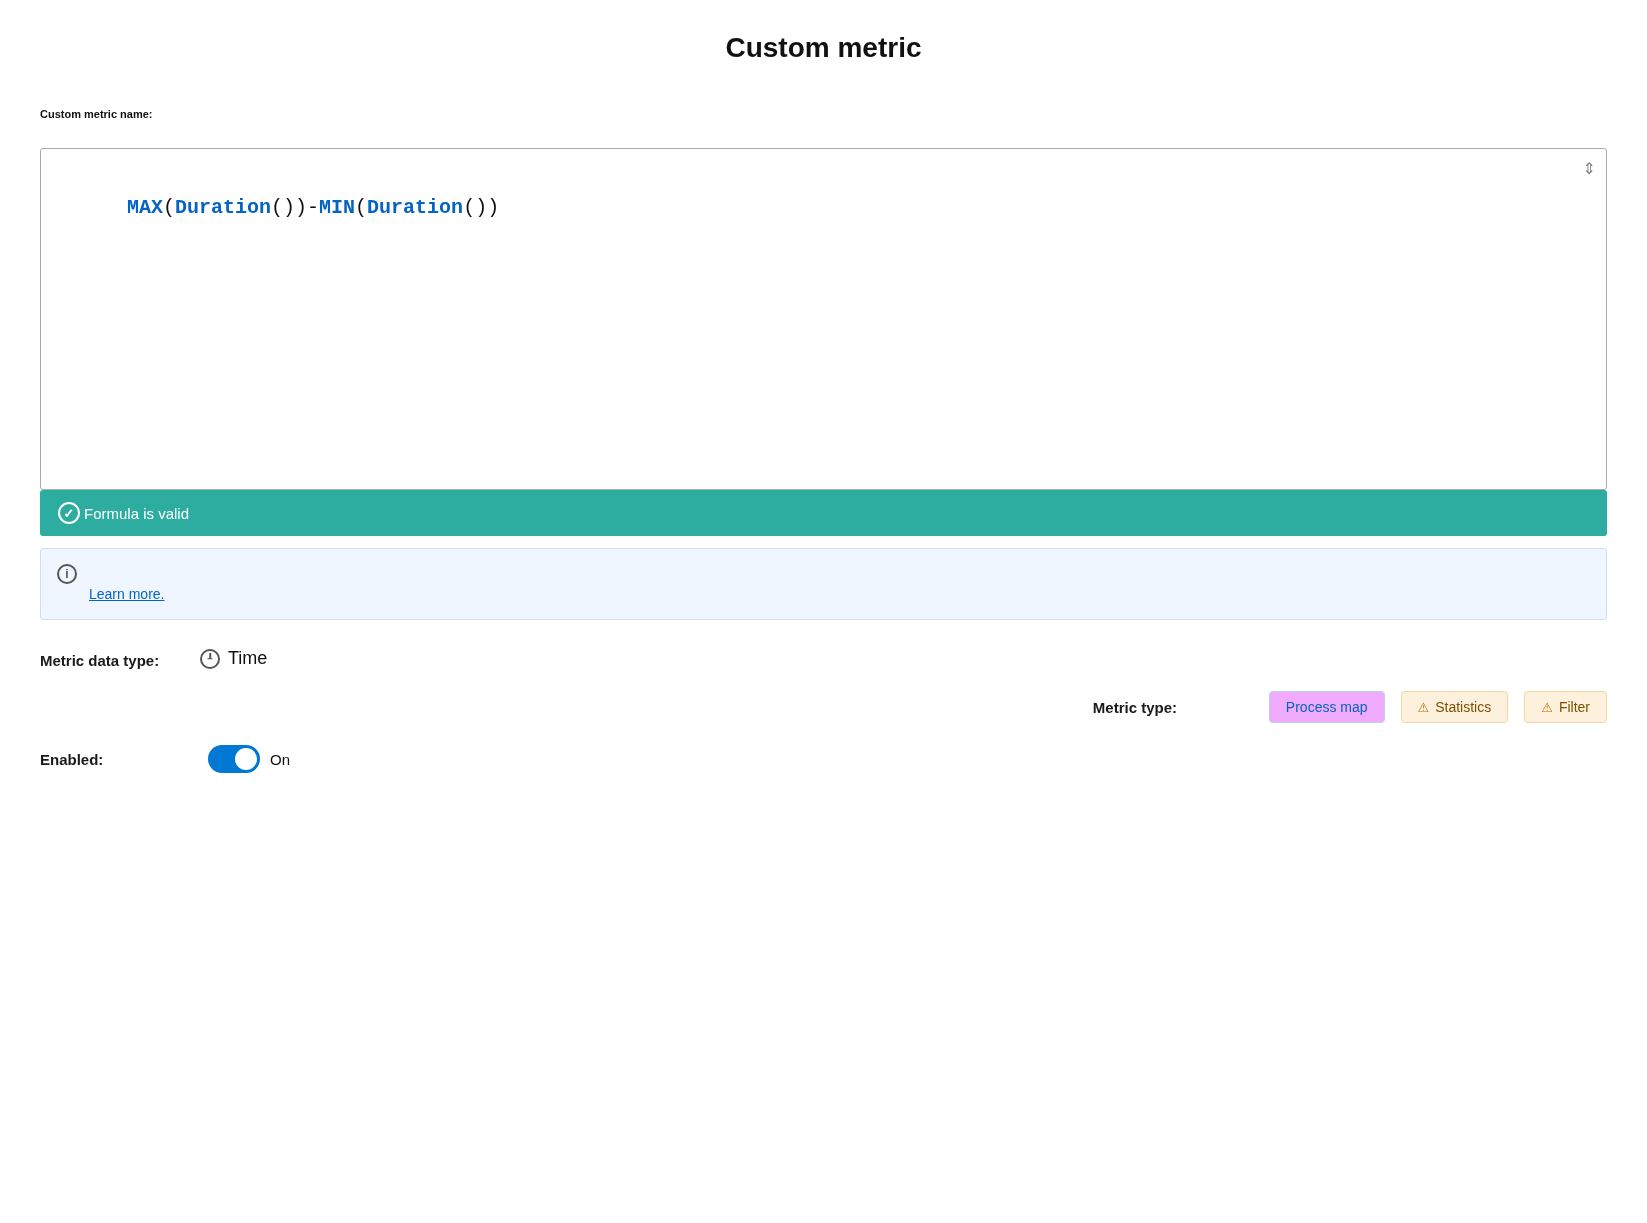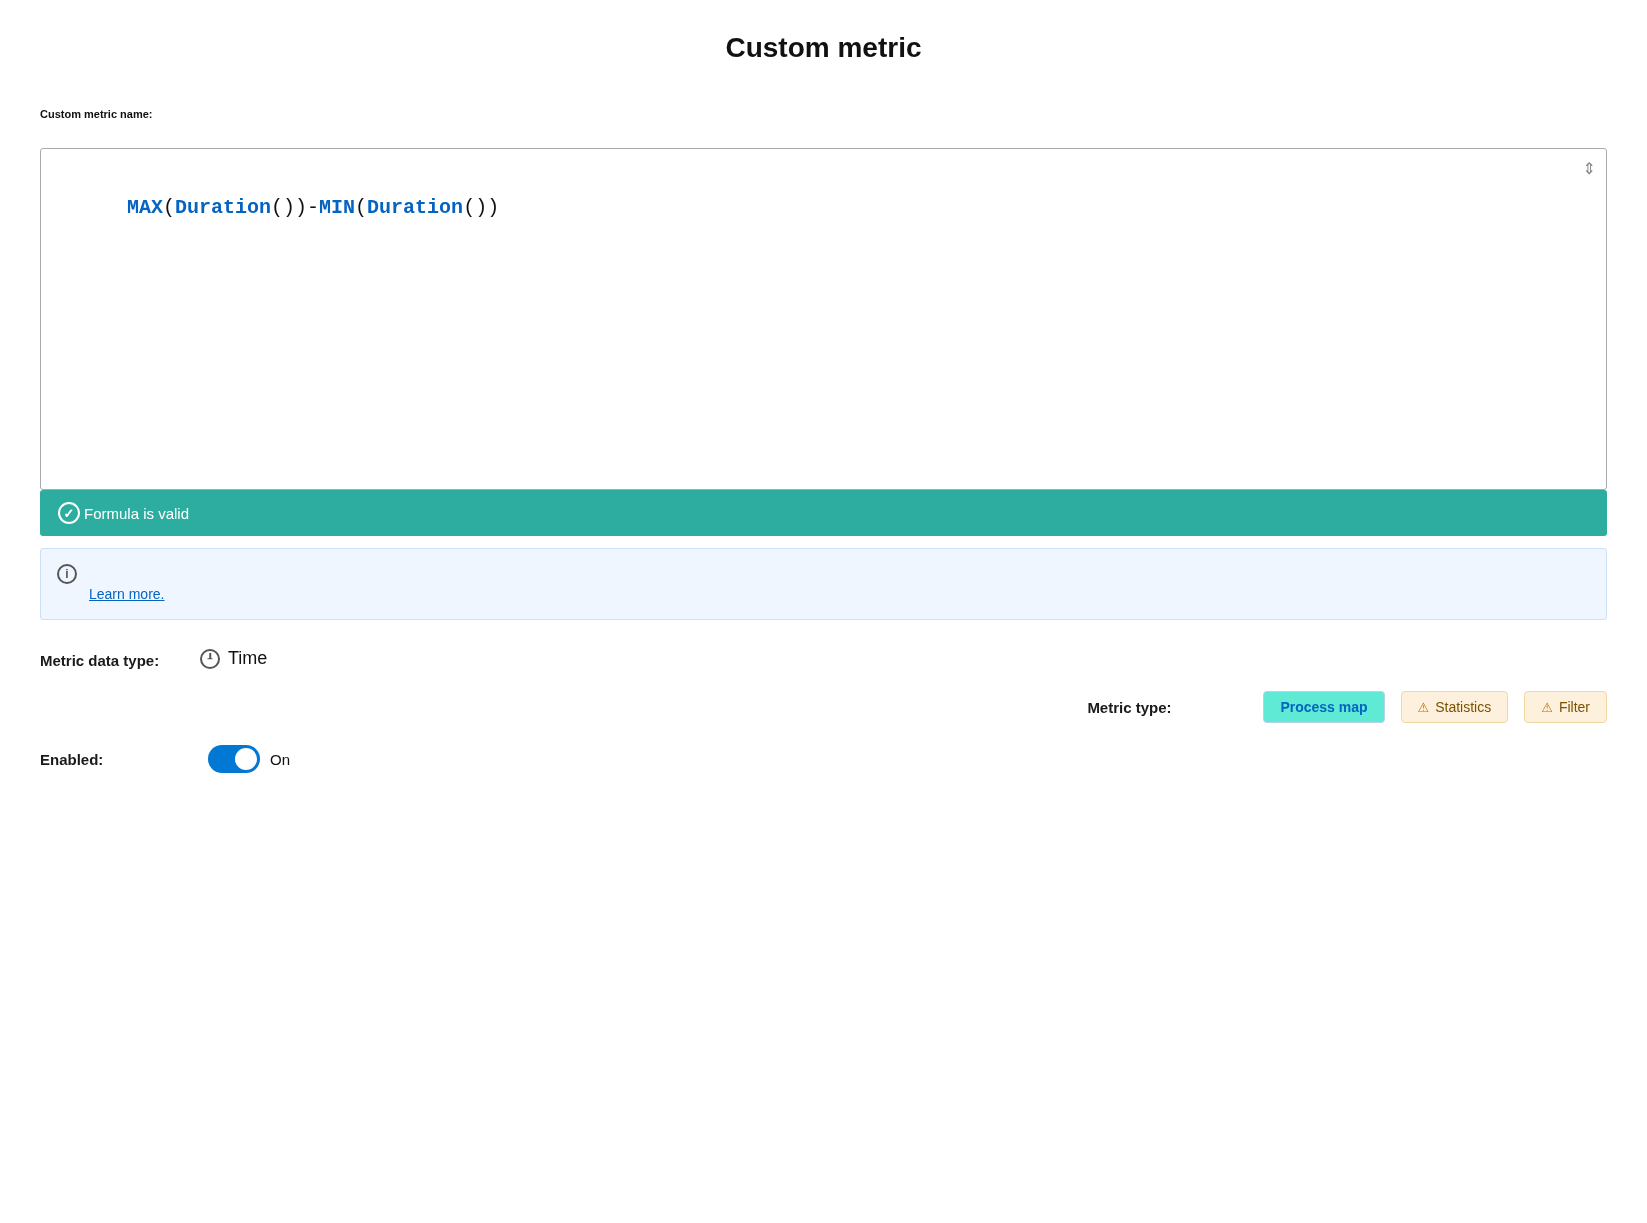--- a/index.html
+++ b/index.html
@@ -221,24 +221,23 @@
       gap: 6px;
       padding: 7px 16px;
       border-radius: 4px;
       font-size: 14px;
       font-weight: 500;
       cursor: pointer;
       border: 1px solid transparent;
     }
 
     .tag-btn-blue {
-      background: #5eead4;
+      background: #f0abfc;
       color: #0563C1;
       border-color: #b8d0ee;
-      font-weight: bold;
     }
 
     .tag-btn-orange {
       background: #fdf0dc;
       color: #7a5200;
       border-color: #f0d8a0;
     }
 
     .tag-warn-icon {
       font-size: 13px;

